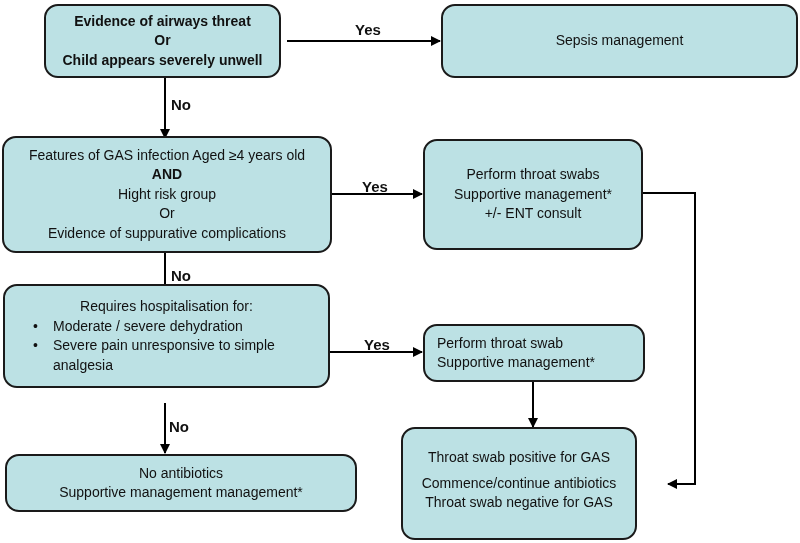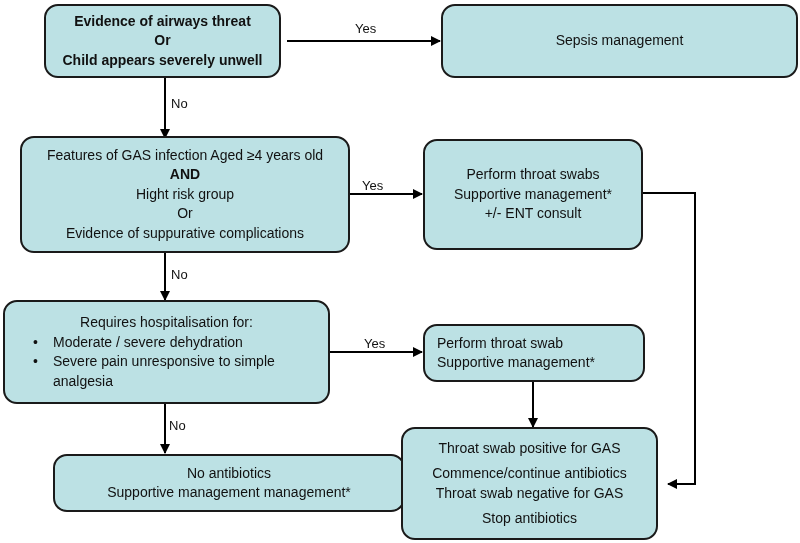--- a/index.html
+++ b/index.html
@@ -10,21 +10,21 @@
          display: flex; flex-direction: column; justify-content: center; align-items: center;
          text-align: center; font-size: 14px; line-height: 19.5px; }
   .box .line { display: block; white-space: nowrap; }
   .box .bold { font-weight: bold; }
   .box.left-align { align-items: flex-start; text-align: right; padding-left: 12px; }
   .gap { height: 6px; }
   ul.bullets { margin: 0; padding: 0 0 0 28px; list-style: none; text-align: left; align-self: stretch; }
   ul.bullets li { position: relative; padding-left: 20px; }
   ul.bullets li::before { content: "\2022"; position: absolute; left: 0; top: 0; }
   svg#connectors { position: absolute; left: 0; top: 0; }
-  .lbl { position: absolute; font-size: 13px; font-weight: normal; white-space: nowrap; }
+  .lbl { position: absolute; font-size: 15px; font-weight: bold; white-space: nowrap; }
 </style>
 </head>
 <body>
 
 <svg id="connectors" width="800" height="543" viewBox="0 0 800 543">
   <defs>
     <marker id="arr" markerWidth="10" markerHeight="10" refX="9" refY="5" orient="auto" markerUnits="userSpaceOnUse">
       <path d="M0,0 L10,5 L0,10 z" fill="#000"></path>
     </marker>
   </defs>
@@ -48,52 +48,51 @@
 <div class="box" style="left:44px; top:4px; width:237px; height:74px;font-weight:bold;">
   <span class="line">Evidence of airways threat</span>
   <span class="line">Or</span>
   <span class="line">Child appears severely unwell</span>
 </div>
 
 <div class="box" style="left:441px; top:4px; width:357px; height:74px;">
   <span class="line">Sepsis management</span>
 </div>
 
-<div class="box" style="left:20px; top:136px; width:330px; height:117px;">
+<div class="box" style="left:2px; top:136px; width:330px; height:117px;">
   <span class="line">Features of GAS infection Aged ≥4 years old</span>
   <span class="line bold">AND</span>
   <span class="line">Hight risk group</span>
   <span class="line">Or</span>
   <span class="line">Evidence of suppurative complications</span>
 </div>
 
 <div class="box" style="left:423px; top:139px; width:220px; height:111px;">
   <span class="line">Perform throat swabs</span>
   <span class="line">Supportive management*</span>
   <span class="line">+/- ENT consult</span>
 </div>
 
-<div class="box" style="left:3px; top:300px; width:327px; height:104px;">
+<div class="box" style="left:3px; top:284px; width:327px; height:104px;">
   <span class="line">Requires hospitalisation for:</span>
   <ul class="bullets">
     <li>Moderate / severe dehydration</li>
     <li style="white-space: normal; width: 240px;">Severe pain unresponsive to simple analgesia</li>
   </ul>
 </div>
 
 <div class="box left-align" style="left:423px; top:324px; width:222px; height:58px;">
   <span class="line">Perform throat swab</span>
   <span class="line">Supportive management*</span>
 </div>
 
-<div class="box" style="left:5px; top:454px; width:352px; height:58px;margin-left:48px;">
+<div class="box" style="left:5px; top:454px; width:352px; height:58px;">
   <span class="line">No antibiotics</span>
   <span class="line">Supportive management management*</span>
 </div>
 
-<div class="box" style="left:401px; top:427px; width:257px; height:113px;">
+<div class="box" style="left:401px; top:427px; width:236px; height:113px;">
   <span class="line">Throat swab positive for GAS</span>
   <span class="gap"></span>
   <span class="line">Commence/continue antibiotics</span>
   <span class="line">Throat swab negative for GAS</span>
   <span class="gap"></span>
-  <span class="line">Stop antibiotics</span>
 </div>
 
 </body></html>

